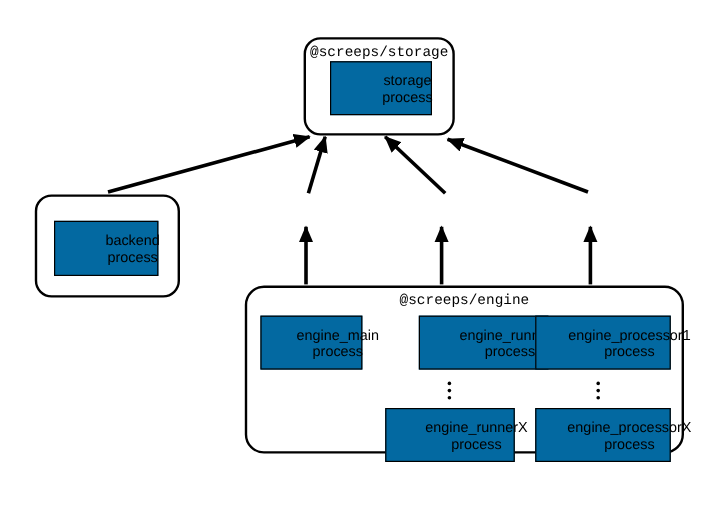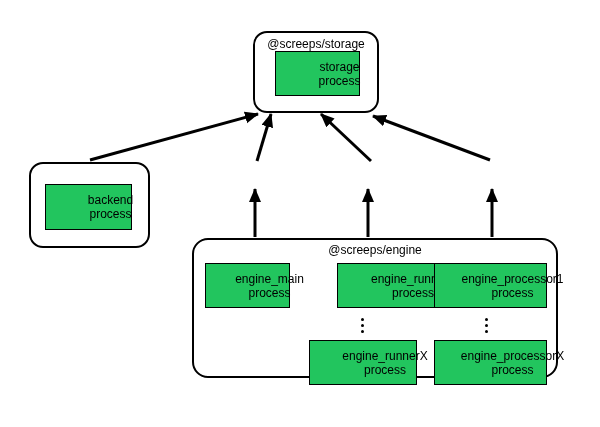--- a/index.html
+++ b/index.html
@@ -29,41 +29,42 @@
     background: #ffffff;
     border: 2px solid #000000;
   }
   .node-label {
     display: block;
     text-align: center;
     font-size: 12px;
     line-height: 13px;
     color: #000000;
     white-space: nowrap;
+    font-family: Liberation Mono, monospace;
   }
   .proc {
     position: absolute;
     box-sizing: border-box;
-    background: #22c55e;
+    background: #0369a1;
     border: 1px solid #000000;
     display: flex;
     align-items: center;
     justify-content: center;
     text-align: center;
     font-size: 12px;
     line-height: 14px;
     color: #000000;
     white-space: pre-line;
     padding-left: 44px;
   }
   #storage-node  { left: 253px; top: 31px;  width: 126px; height: 82px;  border-radius: 14px; }
   #backend-node  { left: 29px;  top: 162px; width: 121px; height: 86px;  border-radius: 14px; }
   #driver-node   { left: 202px; top: 162px; width: 361px; height: 25px;  border-radius: 12.5px;
                    display: flex; align-items: center; justify-content: center; }
-  #engine-node   { left: 192px; top: 238px; width: 366px; height: 140px; border-radius: 16px; }
+  #engine-node   { left: 204px; top: 238px; width: 366px; height: 140px; border-radius: 16px; }
 
   #storage-node .node-label { padding-top: 5px; }
   #backend-node .node-label { padding-top: 5px; }
   #engine-node  .node-label { padding-top: 4px; }
 
   #storage-proc    { left: 20px;  top: 18px;  width: 85px;  height: 45px; }
   #backend-proc    { left: 14px;  top: 20px;  width: 87px;  height: 46px; }
   #engine-main     { left: 11px;  top: 23px;  width: 85px;  height: 45px; }
   #engine-runner1  { left: 115px; top: 23px;  width: 108px; height: 45px; margin-left: 28px; }
   #engine-proc1    { left: 240px; top: 23px;  width: 113px; height: 45px; }

